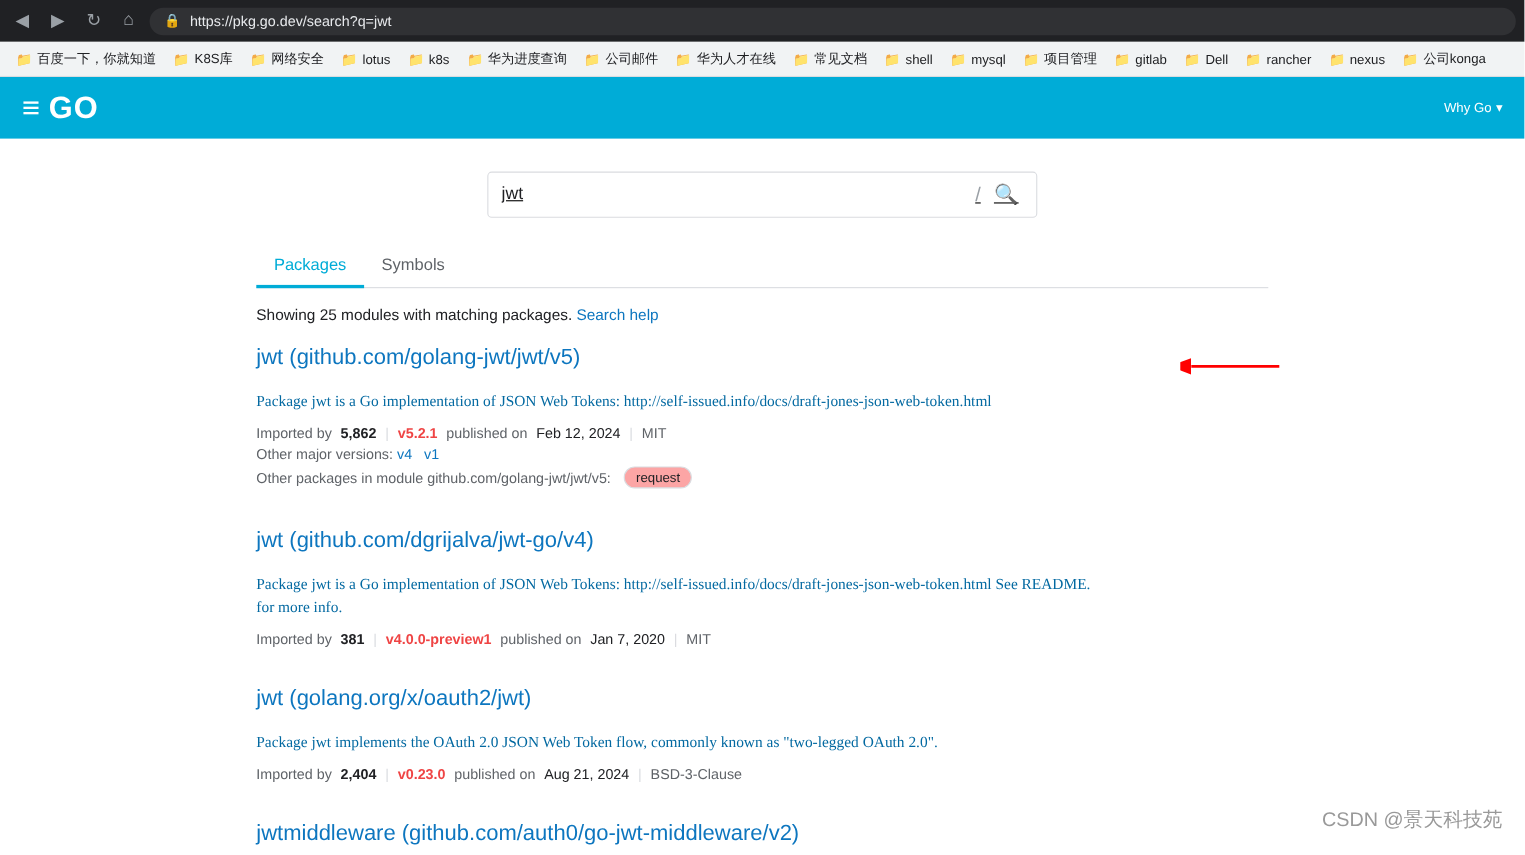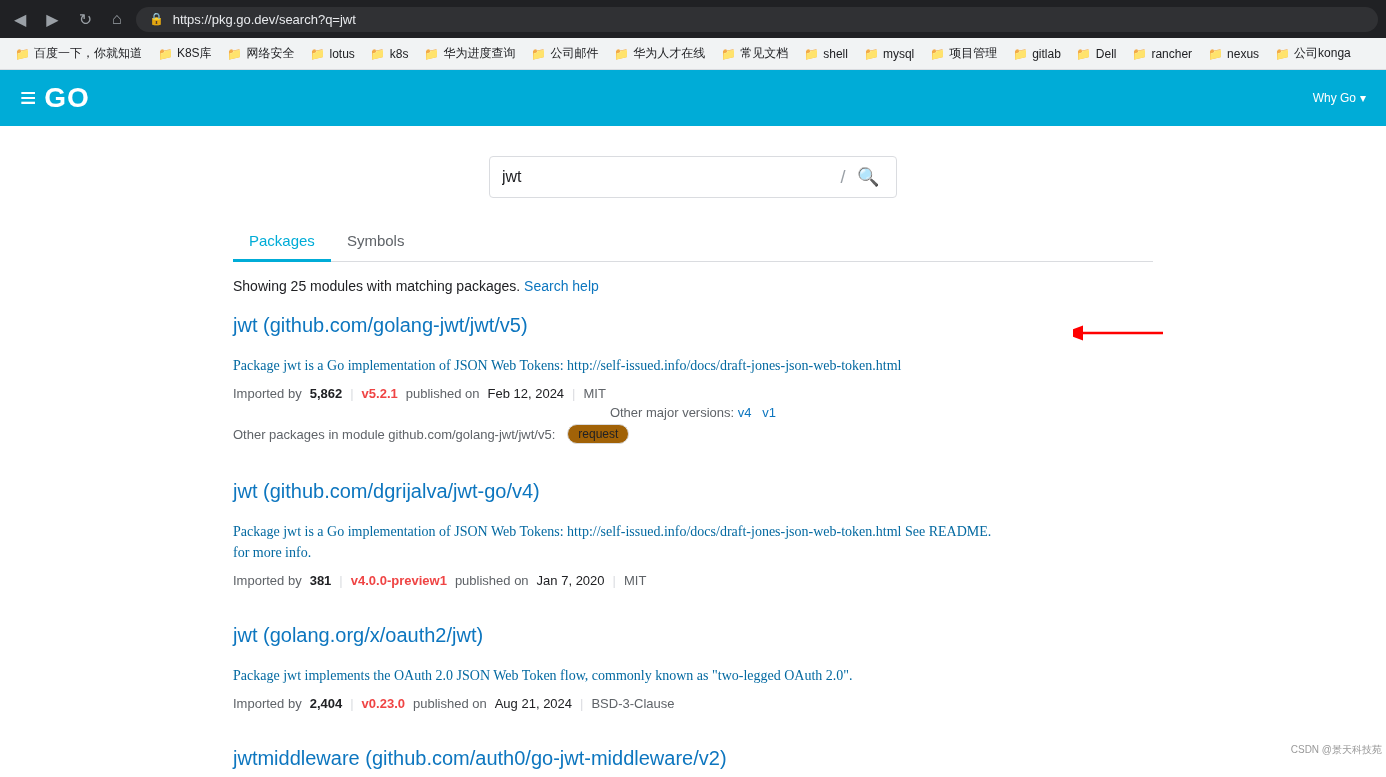--- a/index.html
+++ b/index.html
@@ -104,23 +104,24 @@
     .search-container {
       display: flex;
       justify-content: center;
       margin-bottom: 24px;
     }
     .search-box {
       display: flex;
       align-items: center;
       border: 1px solid #dadce0;
       border-radius: 4px;
-      width: 408px;
+      width: 500px;
       height: 42px;
       padding: 0 12px;
+      text-decoration: underline;
     }
     .search-input {
       flex: 1;
       border: none;
       outline: none;
       font-size: 16px;
       color: #202124;
     }
     .search-slash {
       color: #9aa0a6;
@@ -194,47 +195,46 @@
     }
     .result-meta .imported-count { font-weight: 600; color: #202124; }
     .result-meta .version { color: #ef4444; font-weight: 700; }
     .result-meta .date { color: #202124; }
     .result-meta .license { color: #5f6368; }
     .result-meta .separator { color: #dadce0; }
     .result-other-versions {
       margin-top: 4px;
       font-size: 13px;
       color: #5f6368;
-      text-align: center;
     }
     .result-other-versions a { color: #0d76bf; text-decoration: none; }
     .result-other-packages {
       margin-top: 4px;
       font-size: 13px;
       color: #5f6368;
       display: flex;
       align-items: center;
       gap: 12px;
     }
     .package-tag {
-      background: #a16207;
+      background: #fca5a5;
       border: 1px solid #dadce0;
       border-radius: 12px;
       padding: 2px 10px;
       font-size: 12px;
       color: #202124;
     }
 
     
     .csdn-watermark {
       position: fixed;
       bottom: 20px;
-      right: 4px;
+      right: 20px;
       color: #999;
-      font-size: 10px;
+      font-size: 18px;
     }
   </style>
 </head>
 <body>
 
 <div class="browser-chrome">
   <button class="nav-btn">◀</button>
   <button class="nav-btn">▶</button>
   <button class="nav-btn">↻</button>
   <button class="nav-btn">⌂</button>

